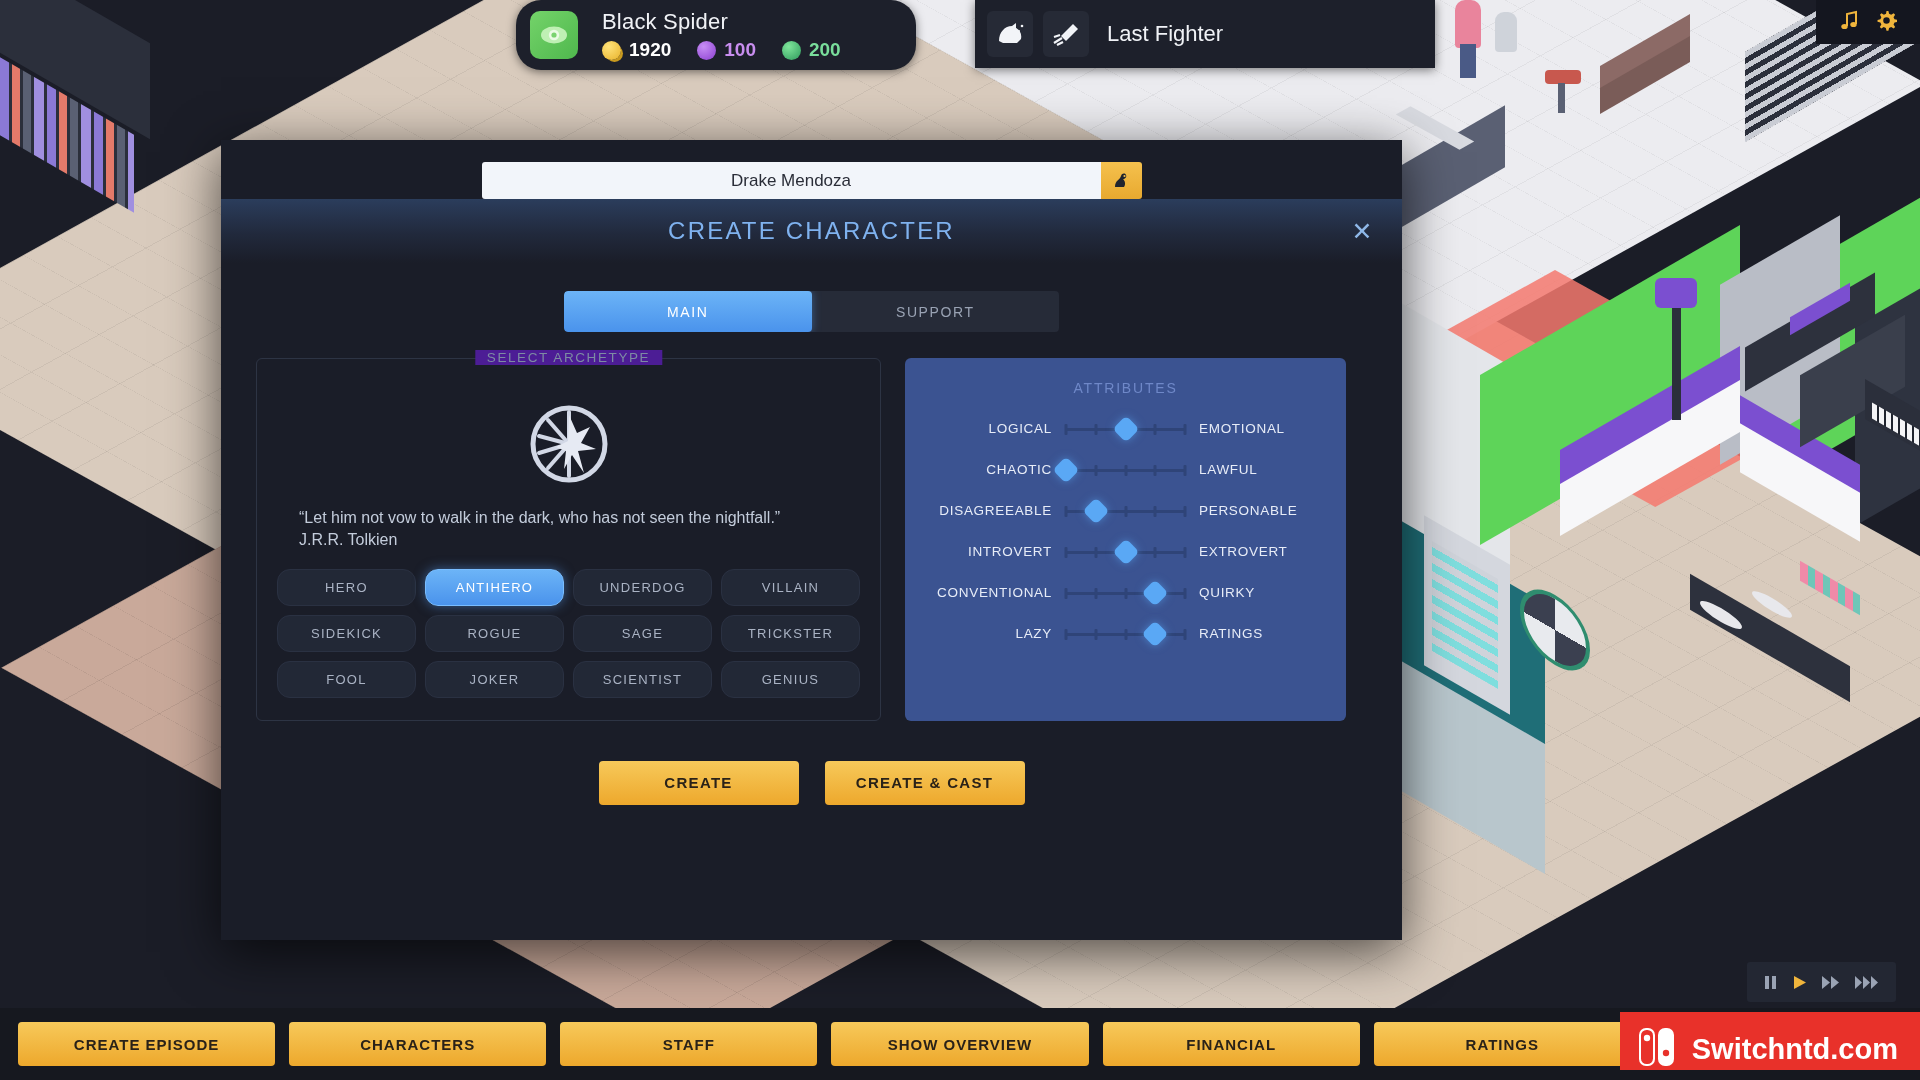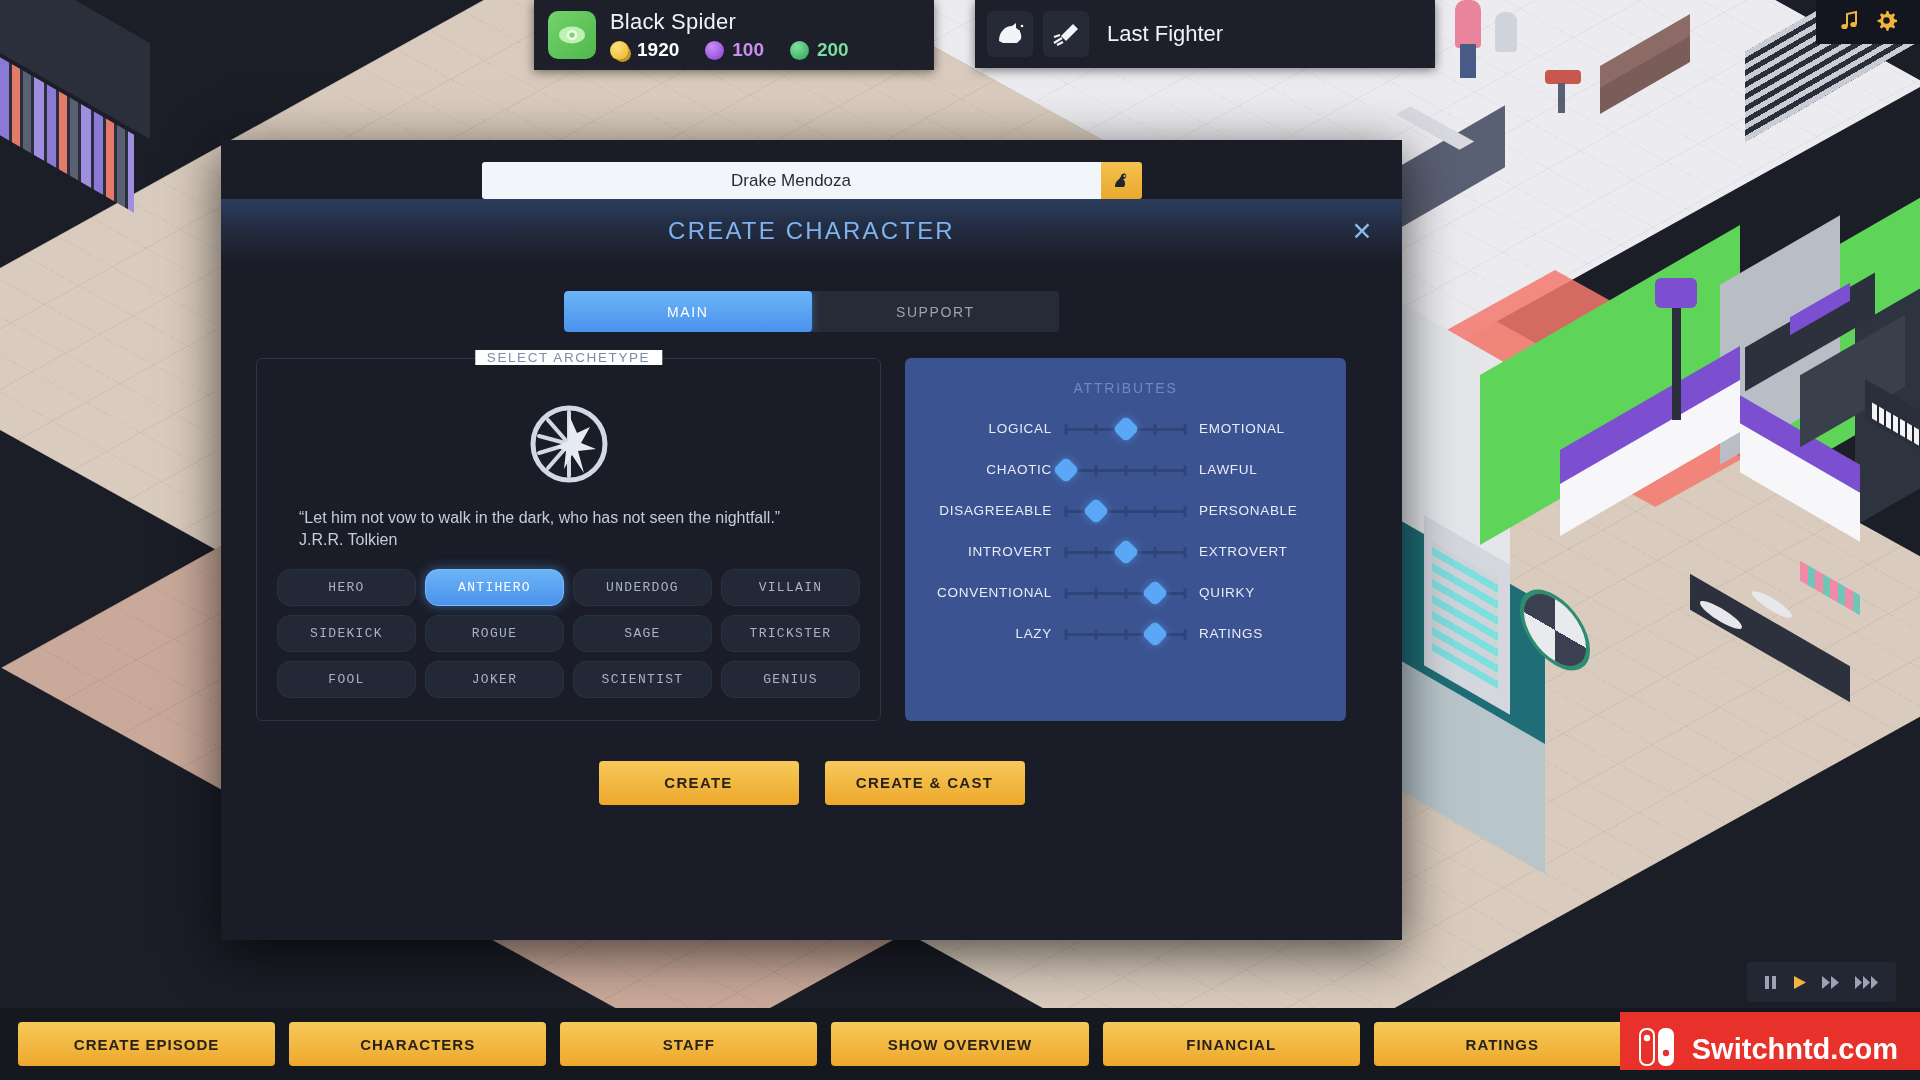--- a/index.html
+++ b/index.html
@@ -60,21 +60,21 @@
   .shelf-books { left:1418px; top:404px; width:134px; height:78px; transform:skewY(30deg);
      background: repeating-linear-gradient(90deg,#8b79d6 0 9px,#2b2f3b 9px 12px,#e47a6a 12px 20px,#2b2f3b 20px 23px,#5a6073 23px 31px,#2b2f3b 31px 34px,#a08fe0 34px 44px,#2b2f3b 44px 47px); }
 
   
   #top-hud { position:absolute; left:0; top:0; width:100%; height:82px; pointer-events:none; }
 
   .show-card {
     position:absolute; background:#1d202b; display:flex; align-items:center;
     box-shadow:0 2px 10px rgba(0,0,0,.5);
   }
-  #show-card-left { left:534px; top:0; height:70px; width:400px; padding:0 16px 0 14px; gap:14px; }
+  #show-card-left { left:516px; top:0; height:70px; width:400px; padding:0 16px 0 14px; gap:24px;border-radius:25px; }
   #show-card-right { left:975px; top:0; height:68px; width:460px; padding:0 16px 0 12px; gap:10px; }
 
   .show-thumb {
     width:48px; height:48px; border-radius:10px; flex:none;
     background:linear-gradient(135deg,#74d36a,#4fb84d);
     display:flex; align-items:center; justify-content:center;
   }
   .show-meta { display:flex; flex-direction:column; gap:4px; }
   .show-title { color:#f0f2f6; font-size:22px; letter-spacing:.2px; }
   .res-row { display:flex; align-items:center; gap:26px; }
@@ -138,33 +138,32 @@
 
   #body-cols { display:flex; gap:24px; padding:0 35px; margin-top:26px; }
 
   
   #archetype-panel {
     position:relative; width:625px; border:1px solid #2d3444; border-radius:6px;
     padding:30px 20px 22px;
   }
   #archetype-legend {
     position:absolute; top:-9px; left:50%; transform:translateX(-50%);
-    background:#ffffff; padding:0 12px; color:#7d8ba3; font-size:13.5px; letter-spacing:1.6px;
+    background:#4c1d95; padding:0 12px; color:#7d8ba3; font-size:13.5px; letter-spacing:1.6px;
   }
   #archetype-emblem { display:flex; justify-content:center; margin:14px 0 22px; }
   #archetype-quote { color:#c3ccdb; font-size:16px; line-height:1.42; margin-left:22px; }
   #archetype-author { color:#c3ccdb; font-size:16px; margin-left:22px; margin-top:1px; }
 
   #archetype-grid { display:grid; grid-template-columns:repeat(4,1fr); gap:9px; margin-top:20px; }
   .arch-btn {
     height:37px; border-radius:13px; background:#222836; color:#aab3c4;
     display:flex; align-items:center; justify-content:center;
     font-size:13px; letter-spacing:1.3px; cursor:pointer;
     border:1px solid #2a3142;
-    font-family:Liberation Mono, monospace;
   }
   .arch-btn.selected {
     background:linear-gradient(180deg,#6cb4f7,#4a93ec); color:#ffffff; border-color:#79bdff;
     box-shadow:0 0 12px rgba(90,160,245,.5);
   }
 
   
   #attributes-panel {
     width:441px; background:#3b5391; border-radius:6px; padding:22px 20px 26px;
   }

